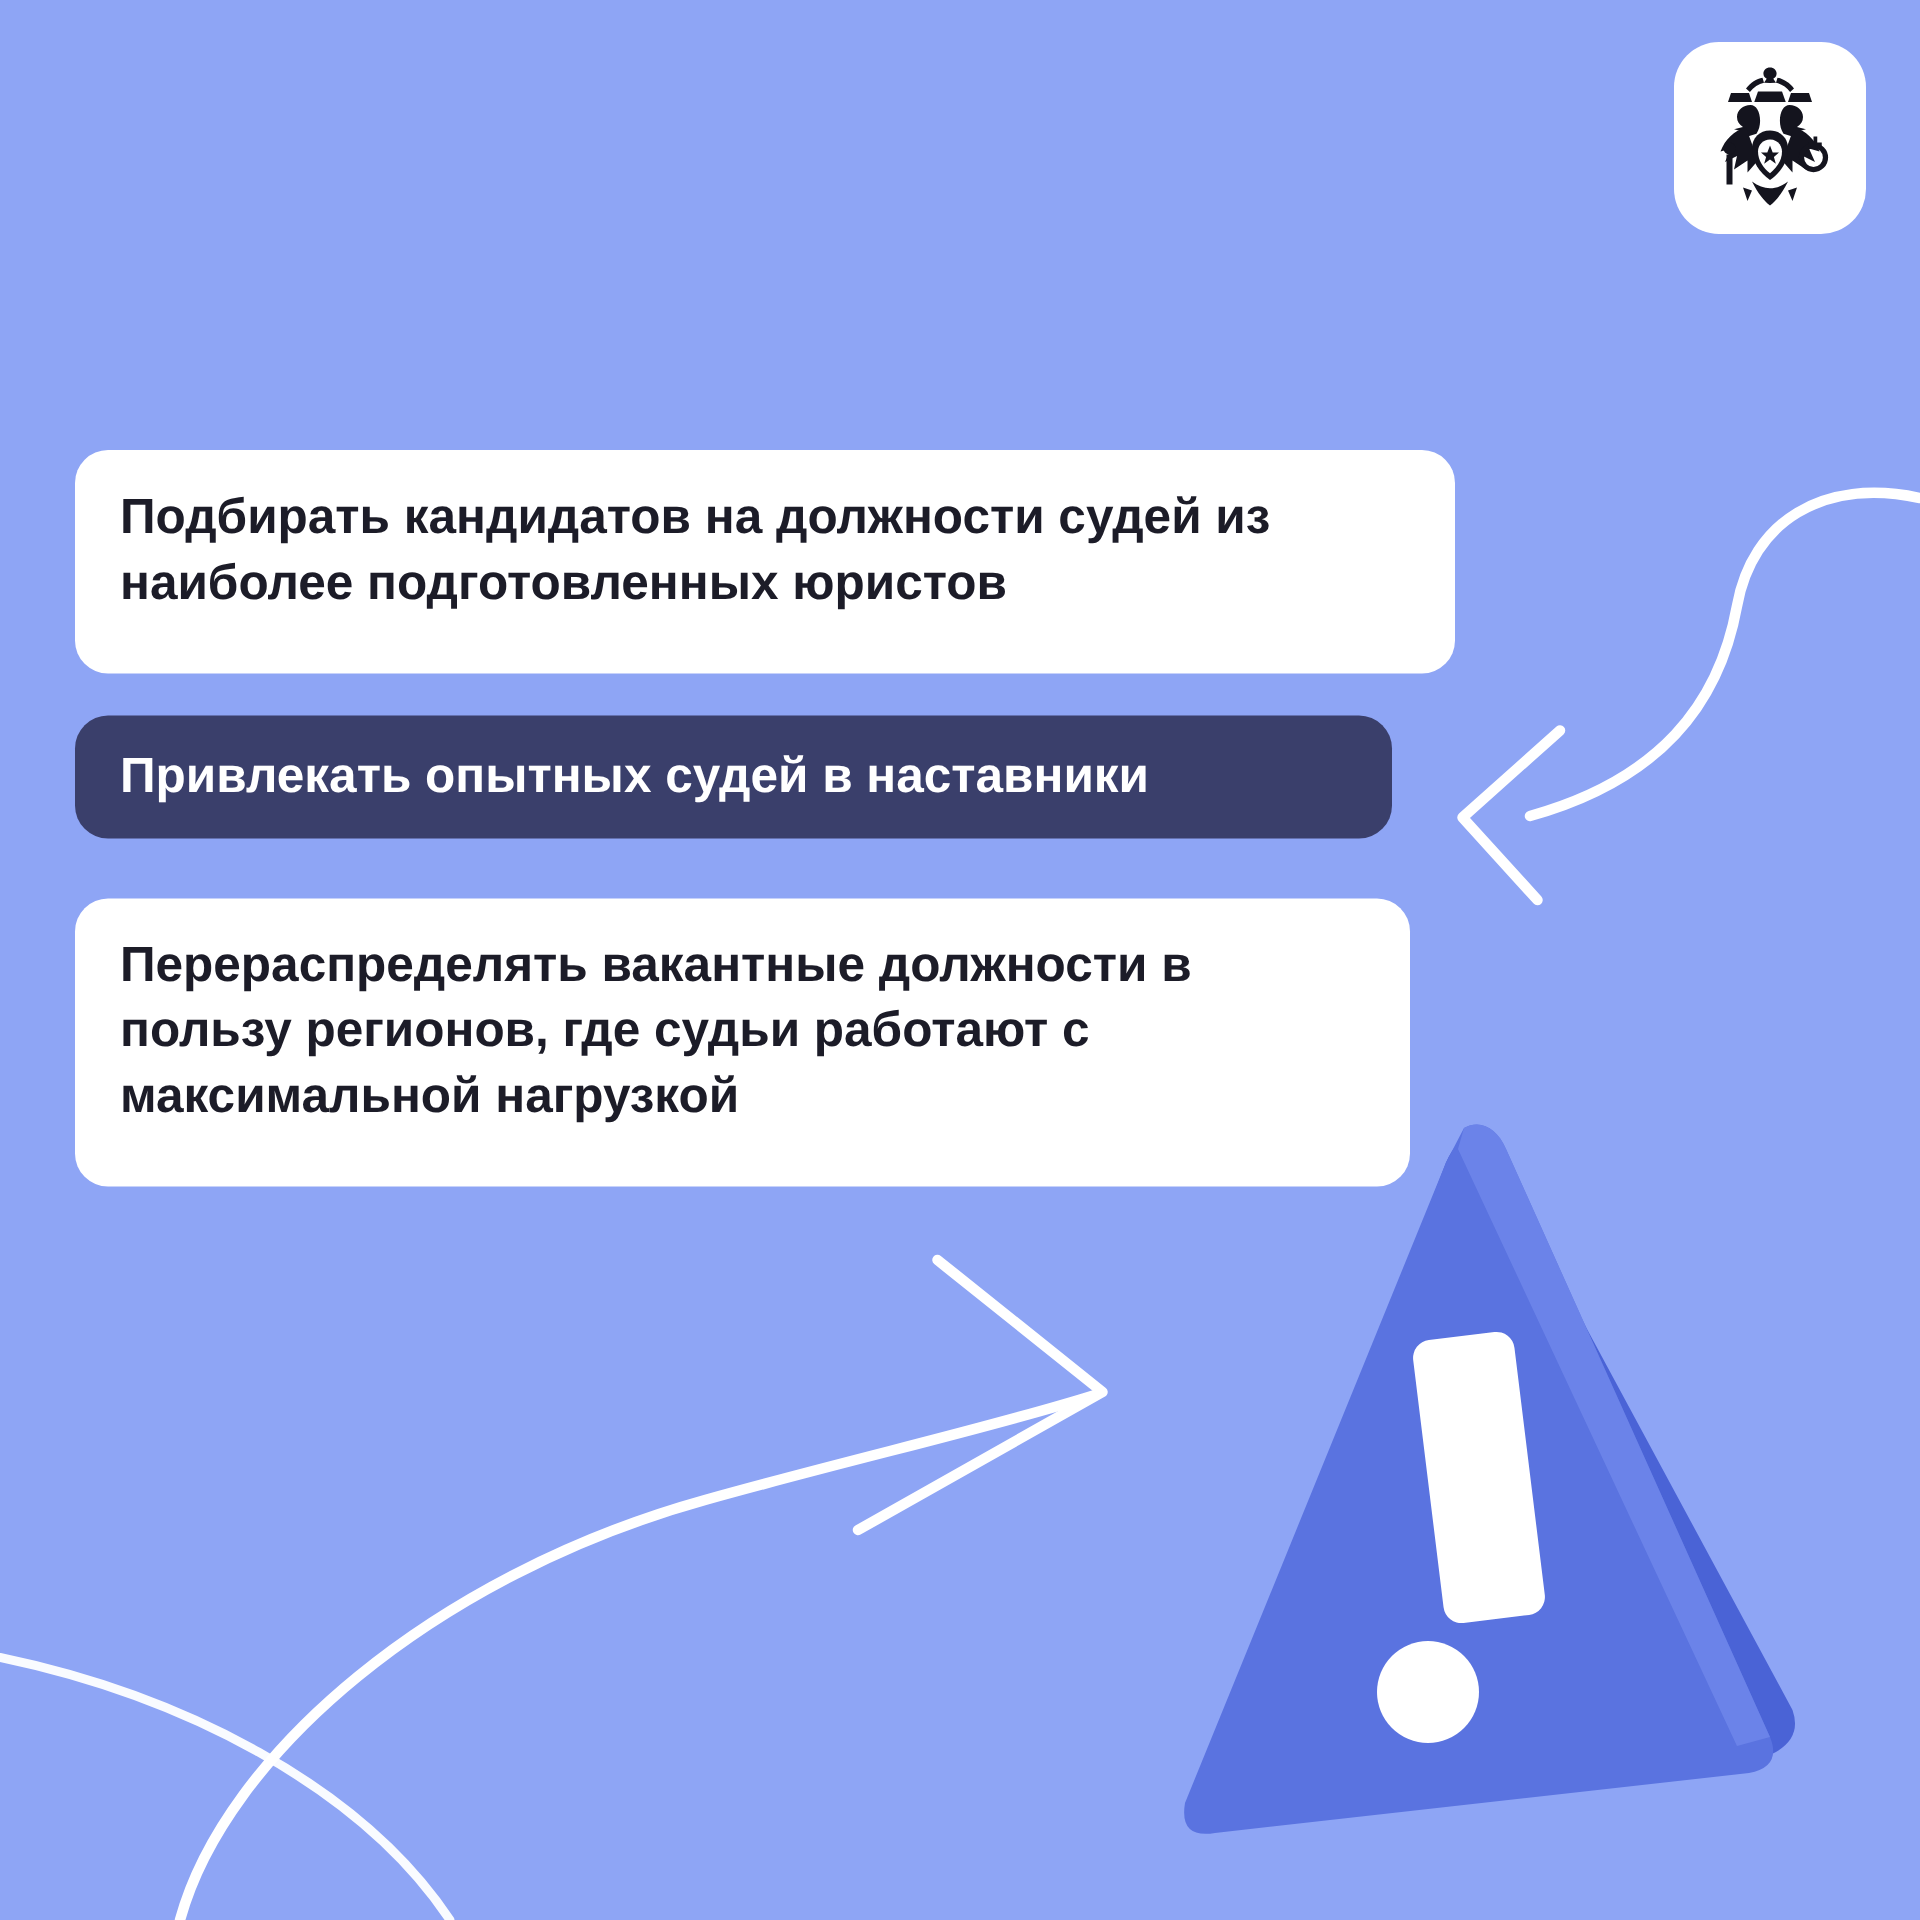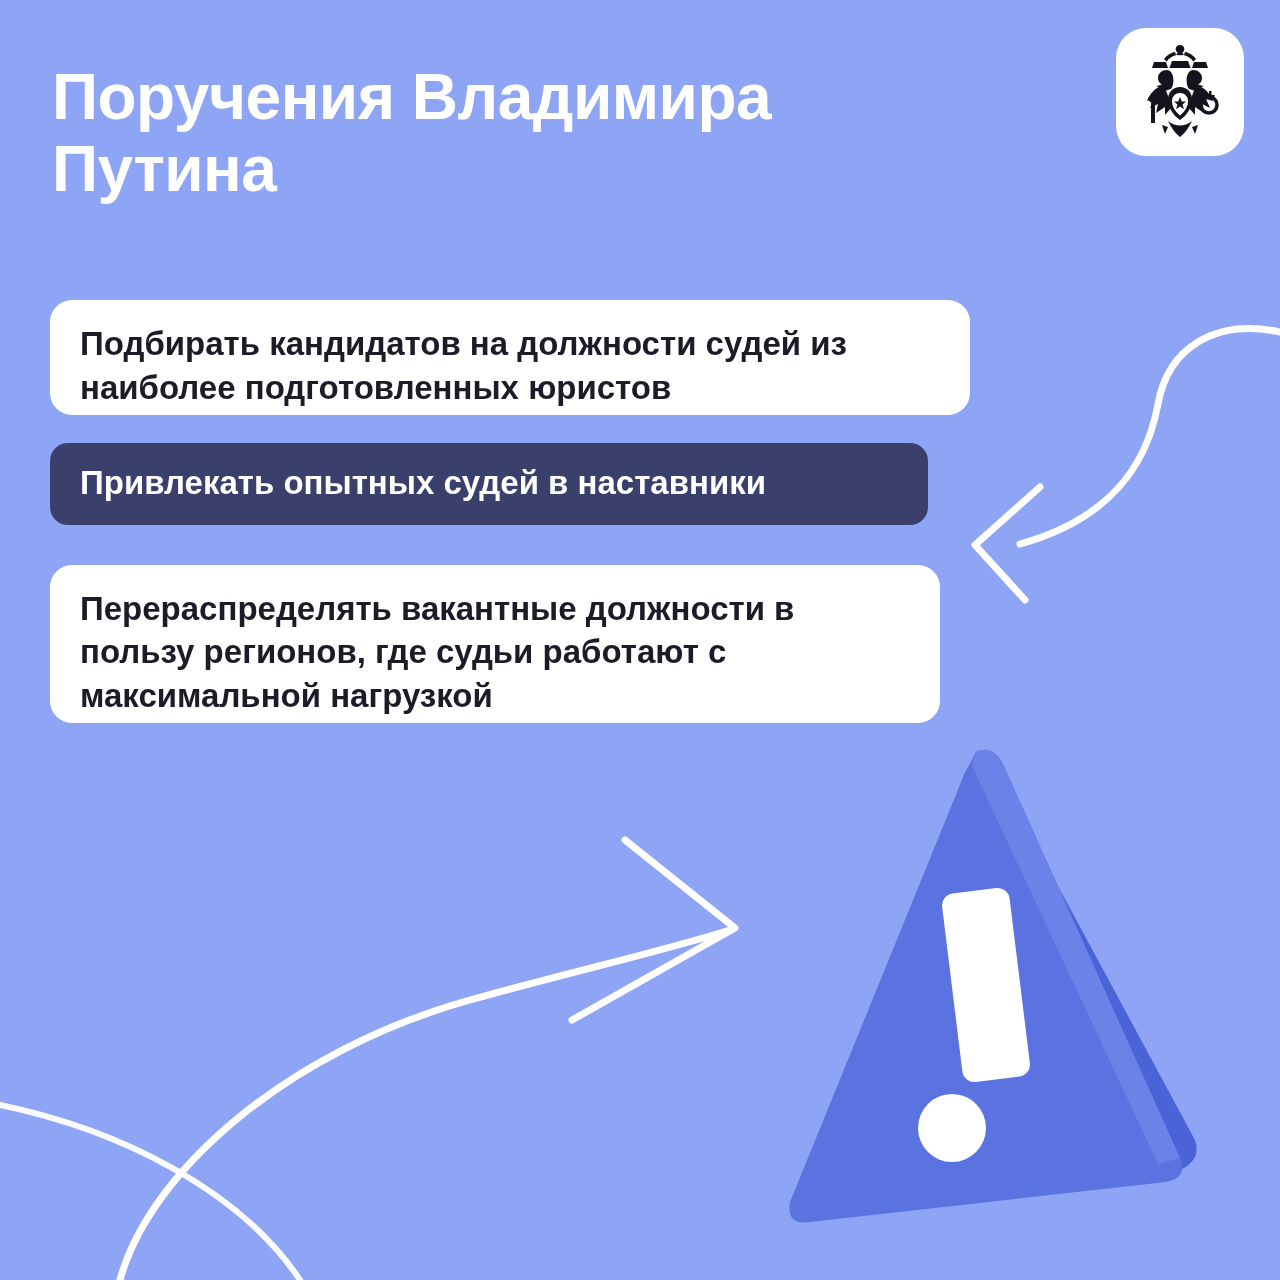--- a/index.html
+++ b/index.html
@@ -60,34 +60,33 @@
   
   .cards {
     position: absolute;
     left: 50px;
     top: 300px;
     width: 950px;
   }
   .card {
     display: inline-block;
     border-radius: 22px;
-    padding: 22px 30px 6px 30px;
+    padding: 22px 30px 40px 30px;
     font-size: 33px;
     line-height: 1.32;
     font-weight: bold;
     box-sizing: border-box;
   }
   .card.light {
     background: #ffffff;
     color: #1c1c28;
   }
   .card.dark {
     background: #3a3f6b;
     color: #ffffff;
-    border-radius: 18px;
   }
   .card-1 { width: 920px; }
   .card-2 { width: 878px; margin-top: 28px; padding-top: 18px; padding-bottom: 20px; }
   .card-3 { width: 890px; margin-top: 40px; }
 
   
   .warning {
     position: absolute;
     right: 70px;
     bottom: 40px;
@@ -148,21 +147,20 @@
       </g>
       <g fill="#ffffff">
         <path d="M46 50 c-4.5 0-8 3.4-8 8 0 6 3.6 11 8 14.5 4.4-3.5 8-8.5 8-14.5 0-4.6-3.5-8-8-8z"></path>
       </g>
       <g fill="#14141e">
         <path d="M46 54 l1.8 4.6 4.2 0 -3.4 3 1.3 4.6 -3.9-2.8 -3.9 2.8 1.3-4.6 -3.4-3 4.2 0z"></path>
       </g>
     </svg>
   </div>
 
-  <div class="title">Поручения Владимира Путина</div>
 
   <div class="cards">
     <div class="card light card-1">
       <span>Подбирать кандидатов на должности судей из наиболее подготовленных юристов</span>
     </div>
     <div class="card dark card-2">
       <span>Привлекать опытных судей в наставники</span>
     </div>
     <div class="card light card-3">
       <span>Перераспределять вакантные должности в пользу регионов, где судьи работают с максимальной нагрузкой</span>

